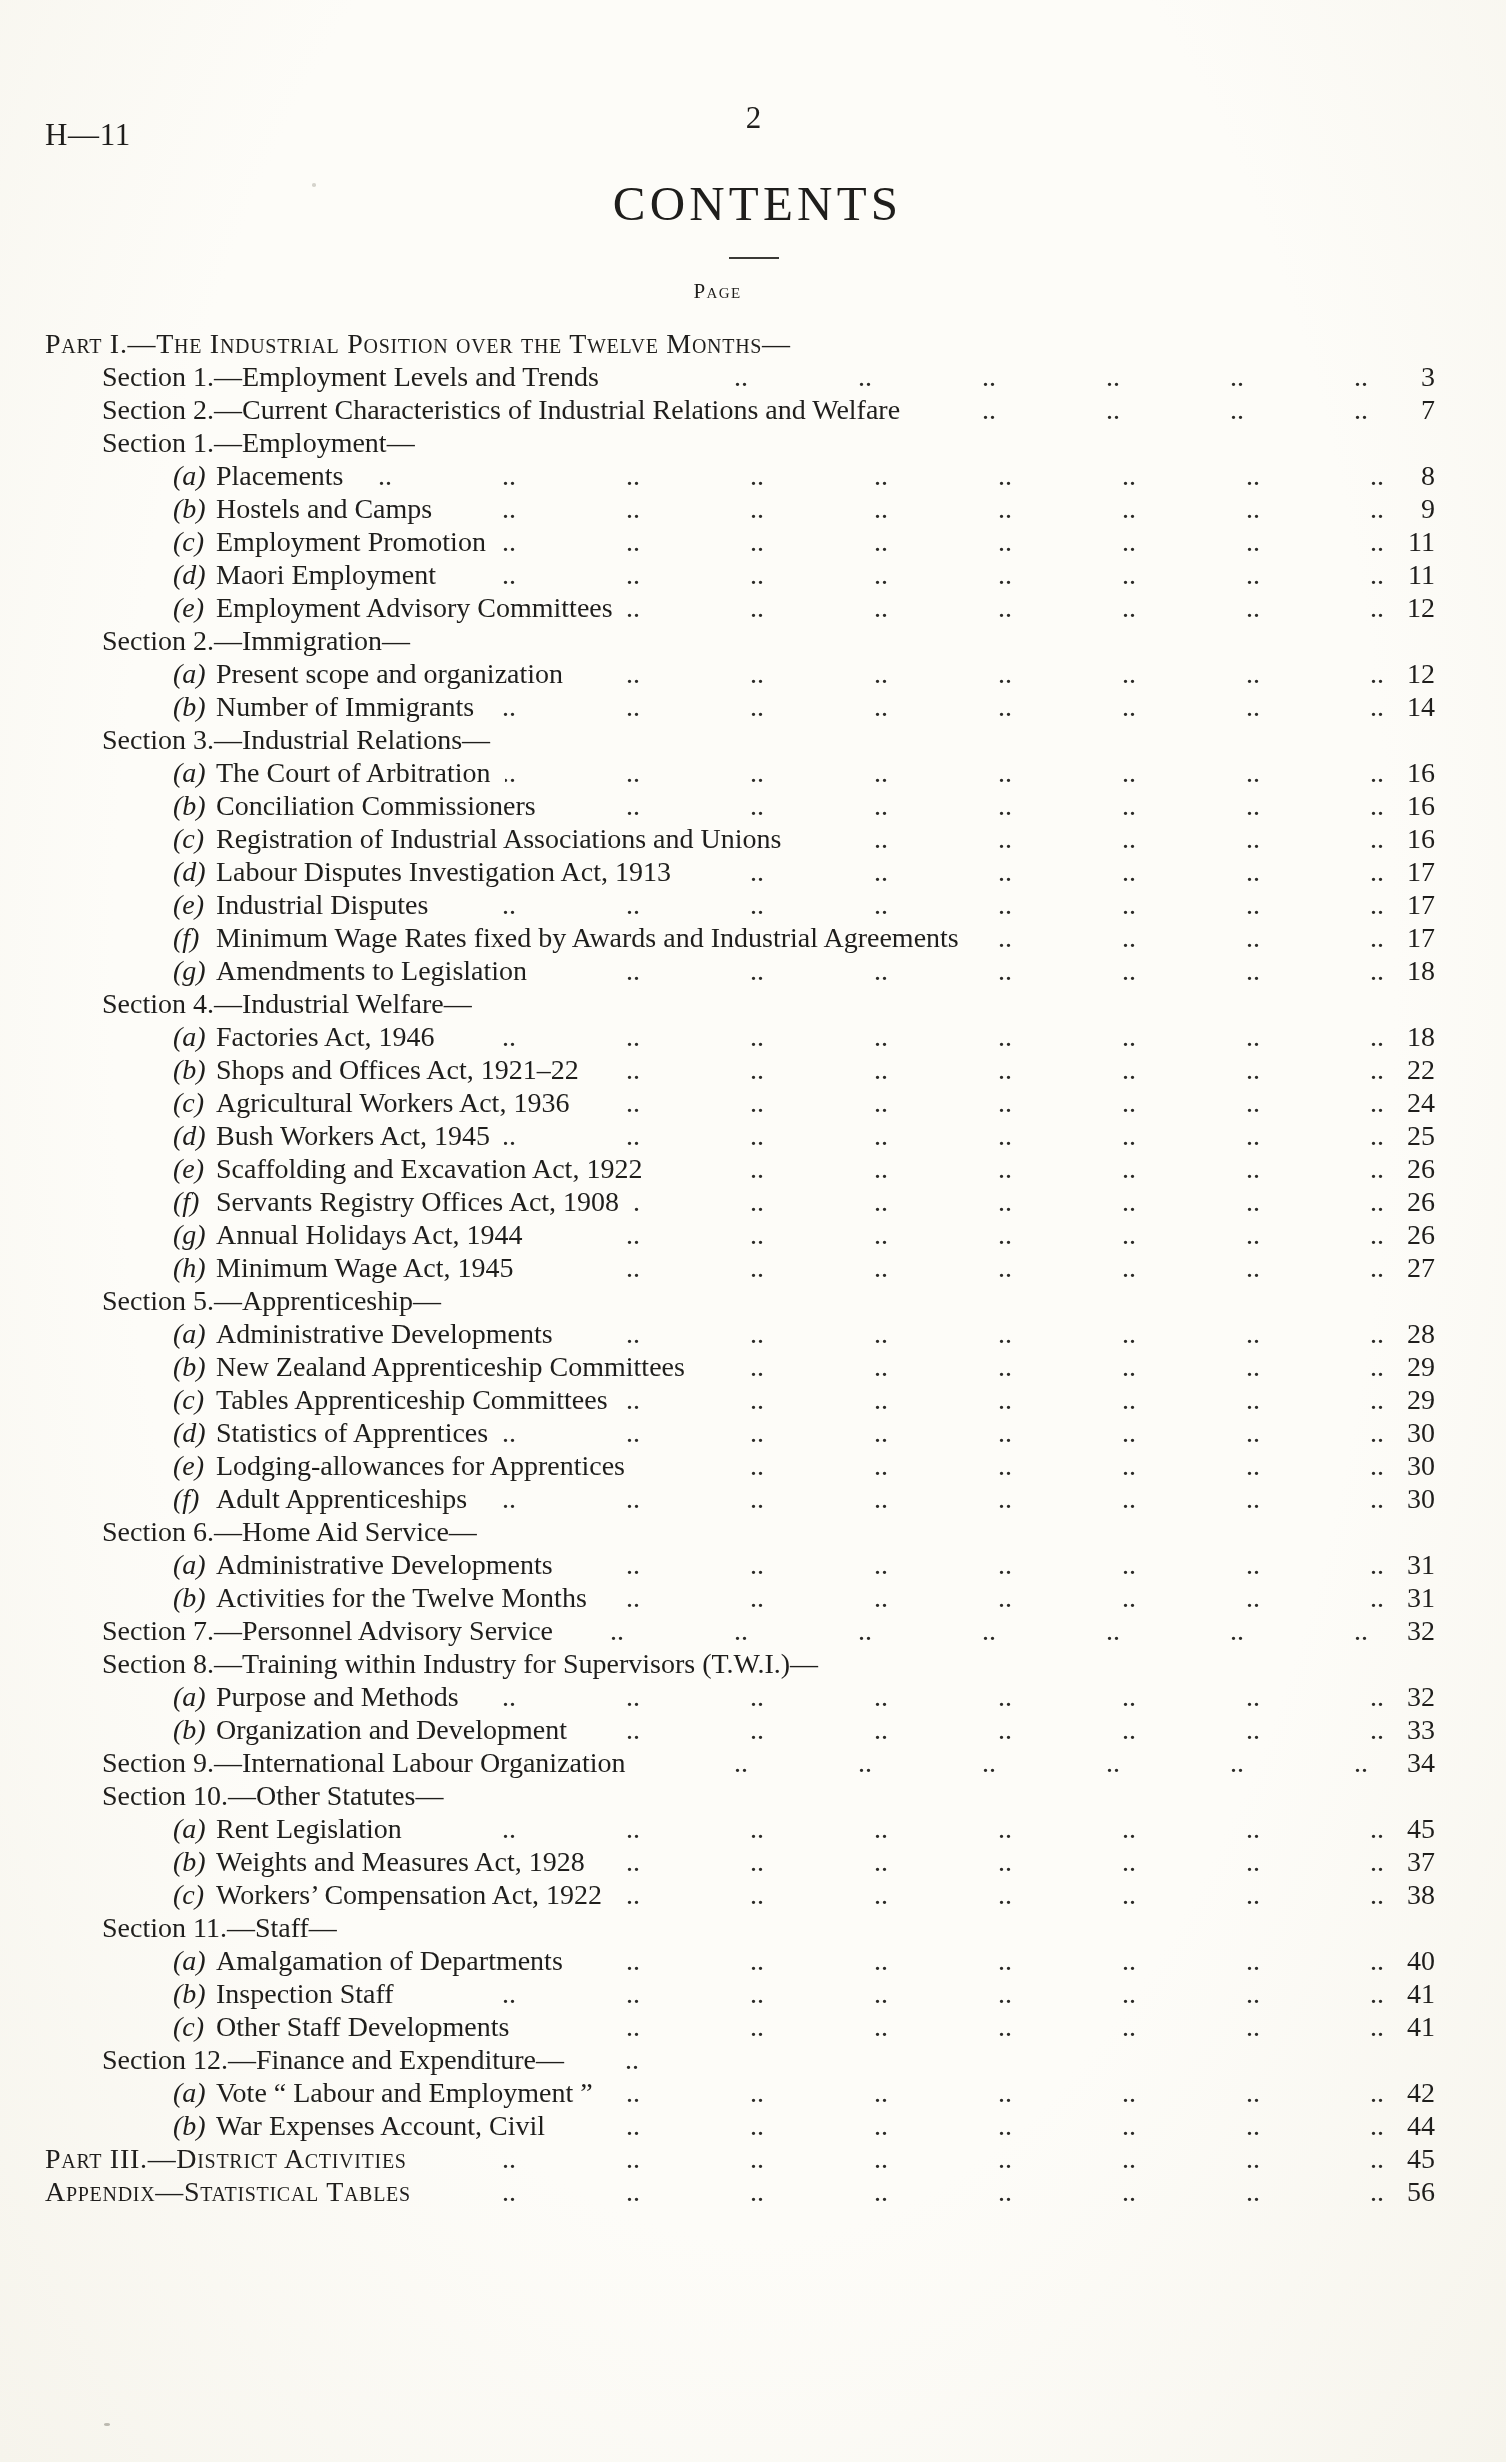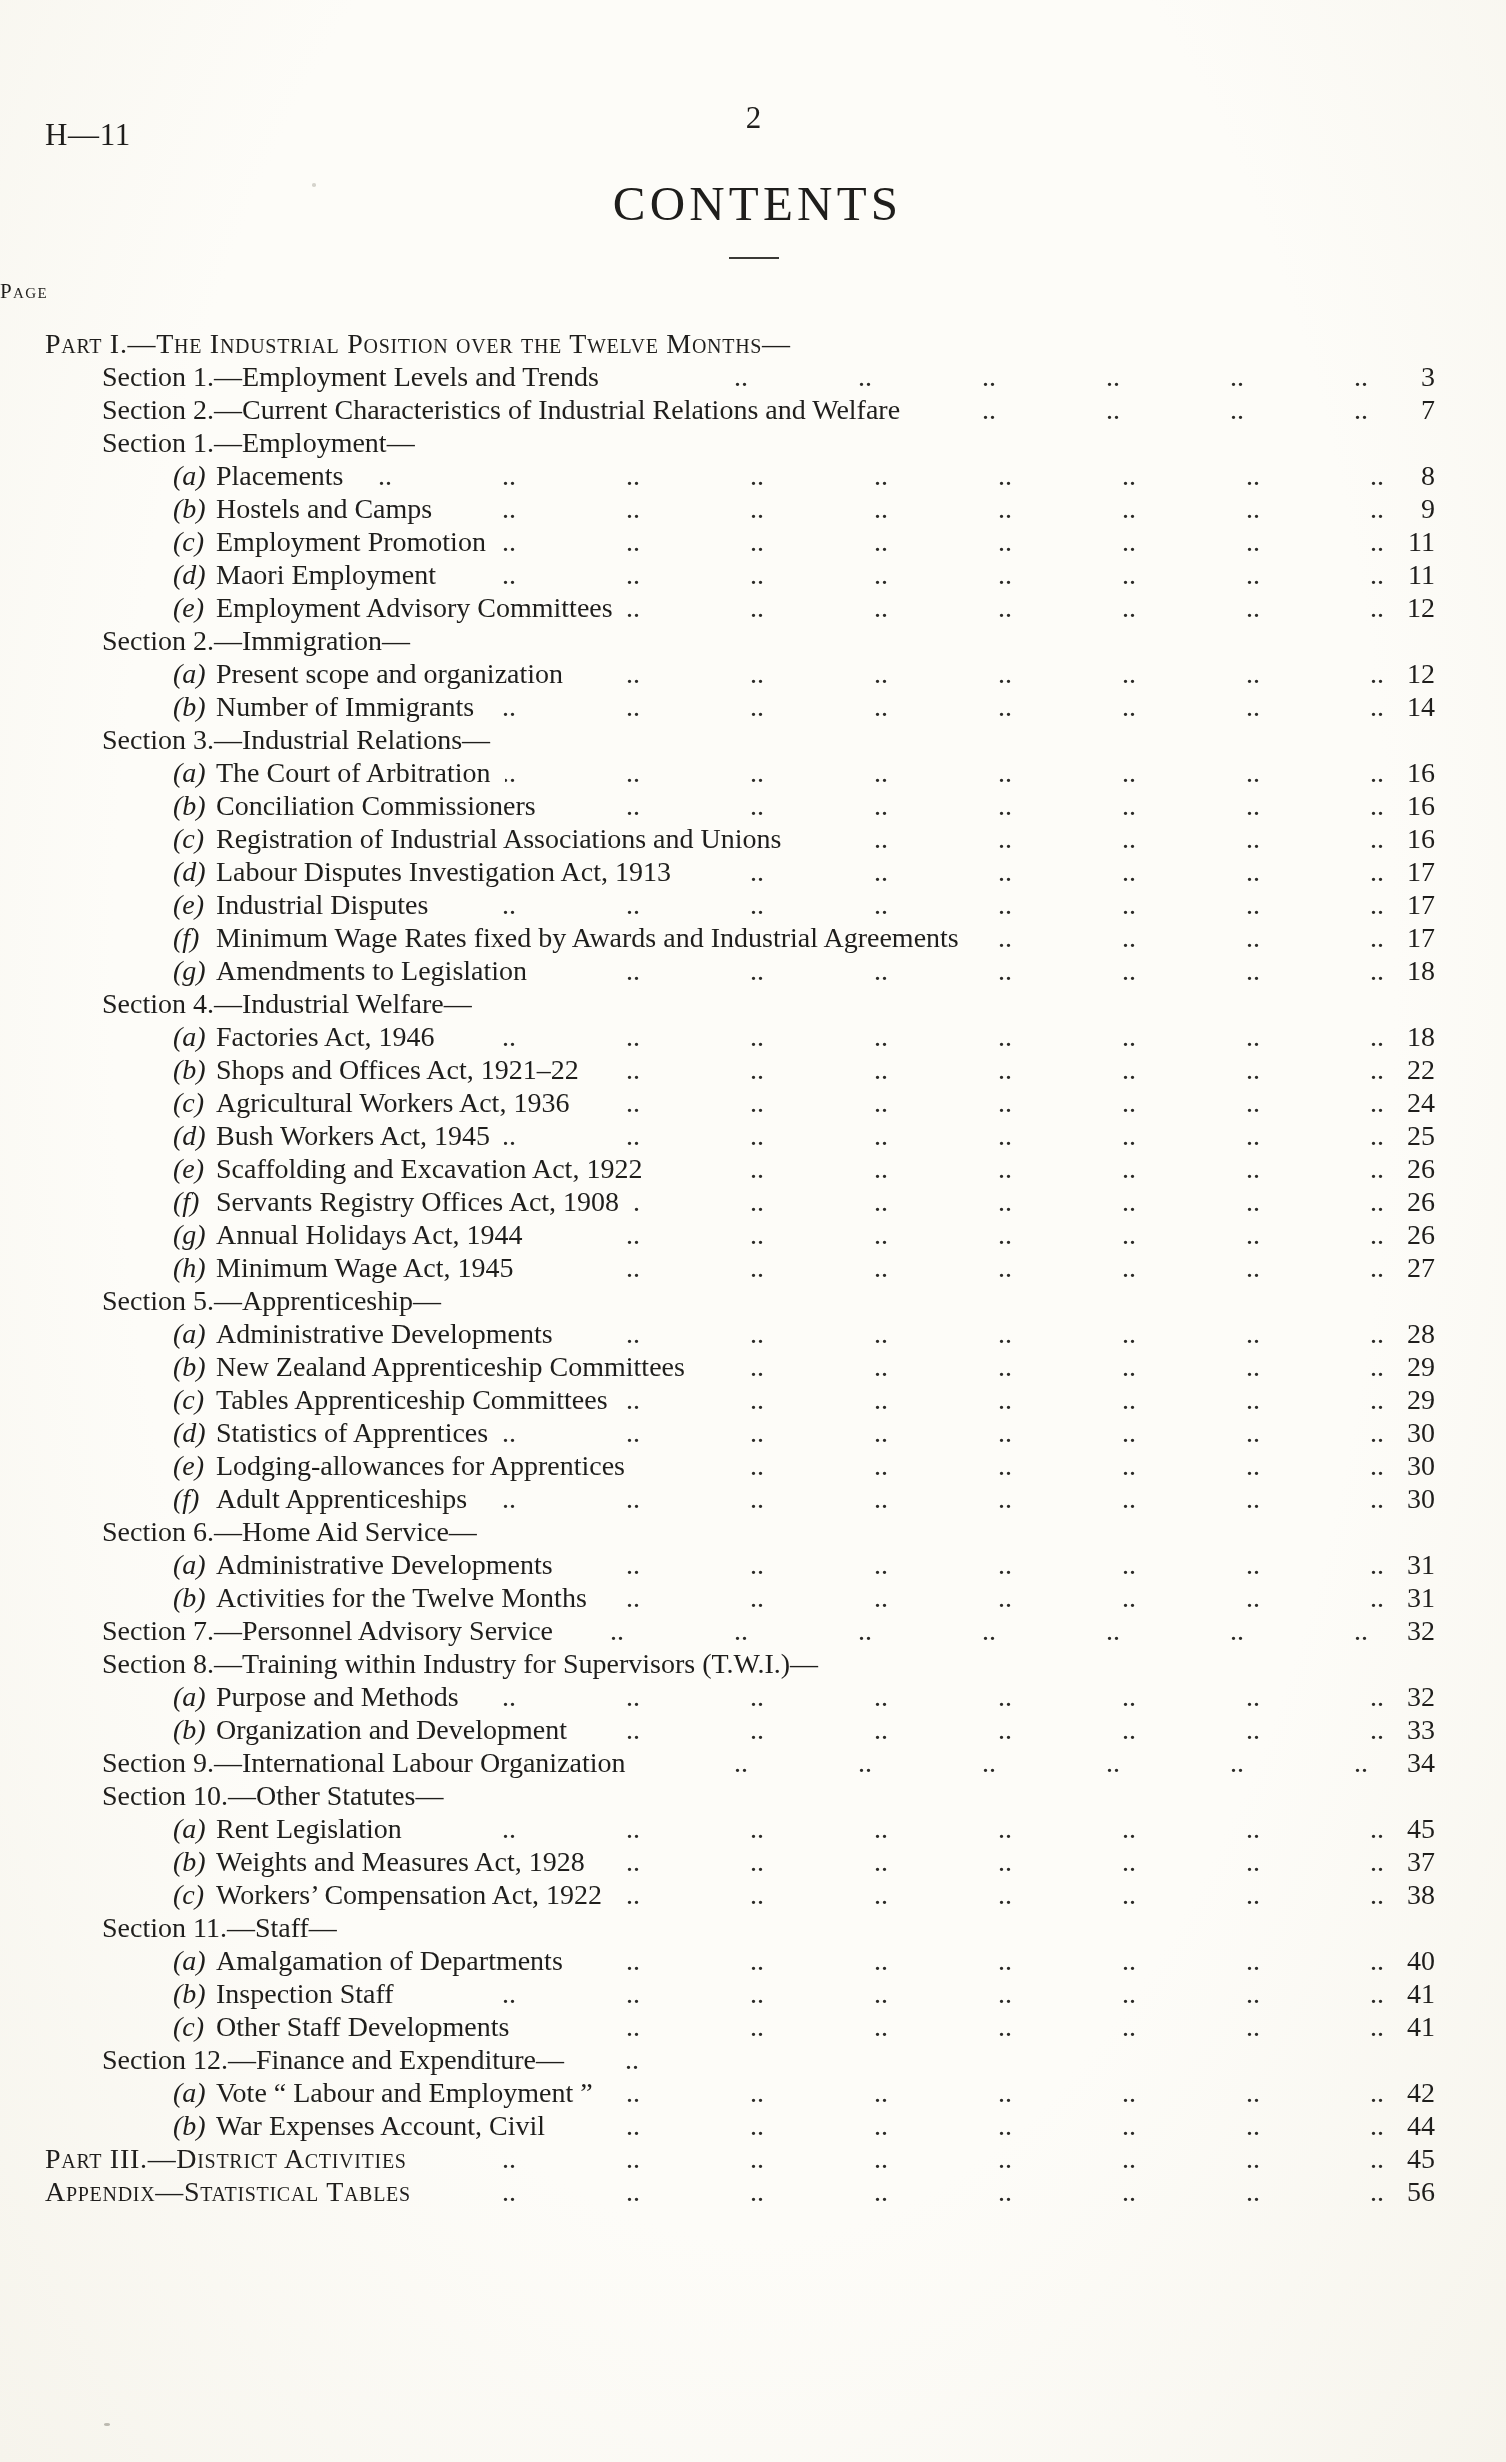--- a/index.html
+++ b/index.html
@@ -31,21 +31,21 @@
     letter-spacing: 4.2px;
   }
   .rule {
     width: 50px; height: 2.1px;
     margin: 25px auto 0 auto;
     background: #3a3936;
   }
   .page-label {
     margin-top: 19.5px;
     padding-right: 72px;
-    text-align: left;
+    text-align: center;
     font-size: 21px;
     font-variant: small-caps;
     letter-spacing: 1.4px;
   }
   .toc {
     margin-top: 12.5px;
     padding: 0 72px 0 45px;
   }
   .row {
     display: flex;

